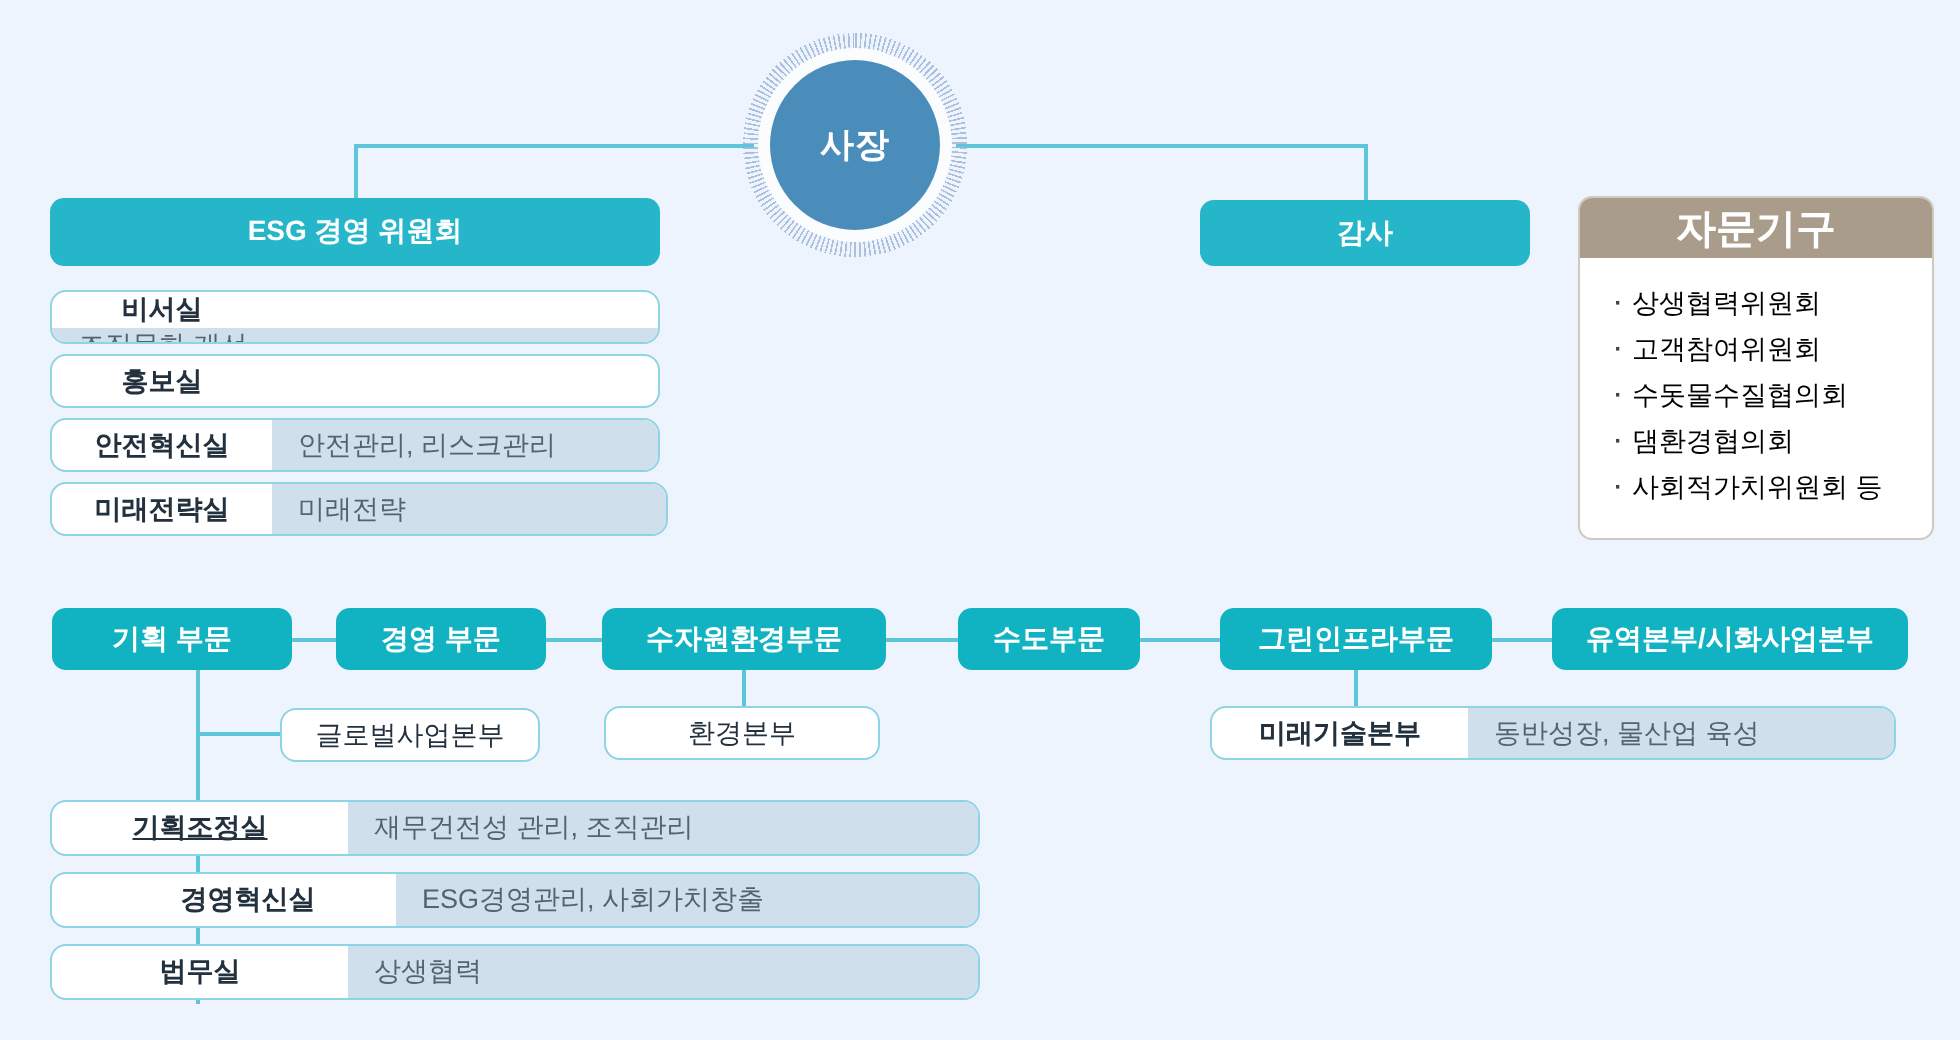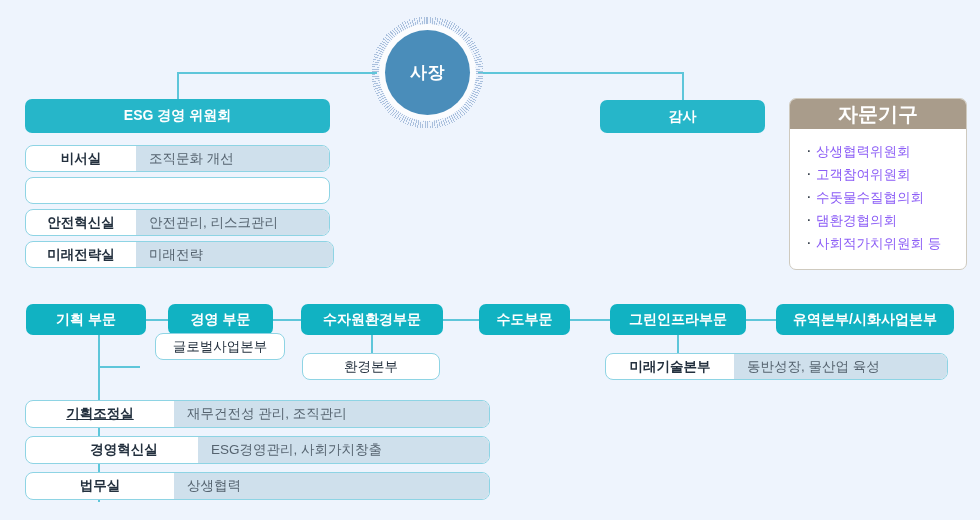--- a/index.html
+++ b/index.html
@@ -107,21 +107,21 @@
     align-items: center;
     justify-content: center;
   }
   .adv-list {
     padding: 11px 0 0 16px;
     margin: 0;
     list-style: none;
   }
   .adv-list li {
     font-size: 13.5px;
-    color: #8b5cf6;
+    color: #000000;
     line-height: 23px;
     position: relative;
     padding-left: 10px;
   }
   .adv-list li::before {
     content: "·";
     position: absolute;
     left: 0;
     top: -1px;
     font-size: 17px;
@@ -183,25 +183,26 @@
   <div class="ceo-wrap">
     <div class="ceo-rays"></div>
     <div class="ceo-ring"></div>
     <div class="ceo-circle">사장</div>
   </div>
 
   <div class="pill" style="left:25px; top:99px; width:305px; height:34px;">
     <span>ESG 경영 위원회</span>
   </div>
 
-  <div class="row" style="left:25px; top:145px; width:305px; height:27px;">
+  <div class="row" style="left:25px; top:145px; width:305px; height:27px;flex-direction:column;">
     <span class="lbl" style="width:110px;">비서실</span>
     <span class="desc">조직문화 개선</span>
   </div>
   <div class="row" style="left:25px; top:177px; width:305px; height:27px;">
+    <span class="lbl" style="width:110px;">홍보실</span>
   </div>
   <div class="row" style="left:25px; top:209px; width:305px; height:27px;">
     <span class="lbl" style="width:110px;">안전혁신실</span>
     <span class="desc">안전관리, 리스크관리</span>
   </div>
   <div class="row" style="left:25px; top:241px; width:309px; height:27px;">
     <span class="lbl" style="width:110px;">미래전략실</span>
     <span class="desc">미래전략</span>
   </div>
 
@@ -245,21 +246,21 @@
     <span>유역본부/시화사업본부</span>
   </div>
 
   <div class="ln v" style="left:98px; top:335px; height:167px;"></div>
   <div class="ln h" style="left:98px; top:366px; width:42px;"></div>
 
   <div class="ln v" style="left:371px; top:335px; height:18px;"></div>
 
   <div class="ln v" style="left:677px; top:335px; height:18px;"></div>
 
-  <div class="row plain" style="left:140px; top:333px; width:130px; height:27px;margin-left:15px;">
+  <div class="row plain" style="left:140px; top:354px; width:130px; height:27px;">
     <span class="lbl">글로벌사업본부</span>
   </div>
   <div class="row plain" style="left:302px; top:353px; width:138px; height:27px;">
     <span class="lbl">환경본부</span>
   </div>
   <div class="row" style="left:605px; top:353px; width:343px; height:27px;">
     <span class="lbl" style="width:128px;">미래기술본부</span>
     <span class="desc">동반성장, 물산업 육성</span>
   </div>
 

